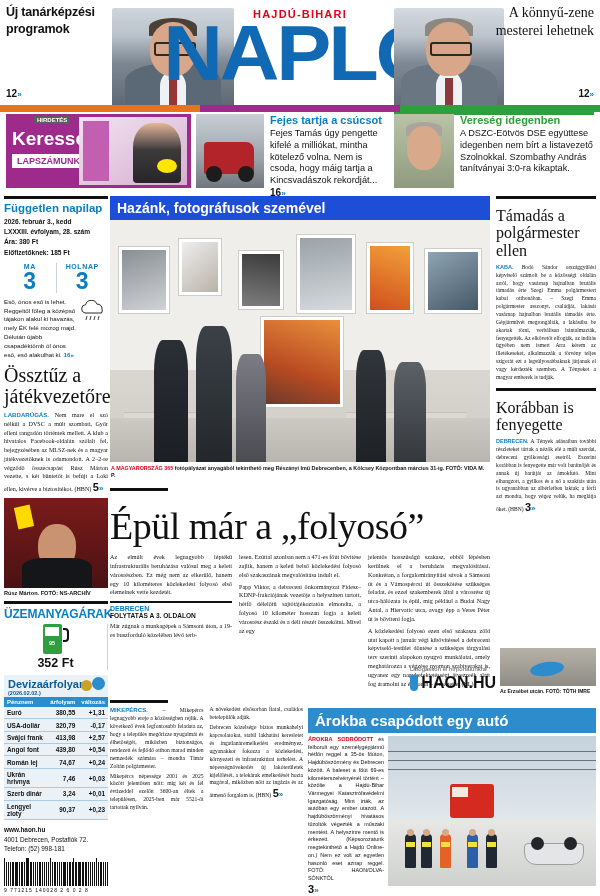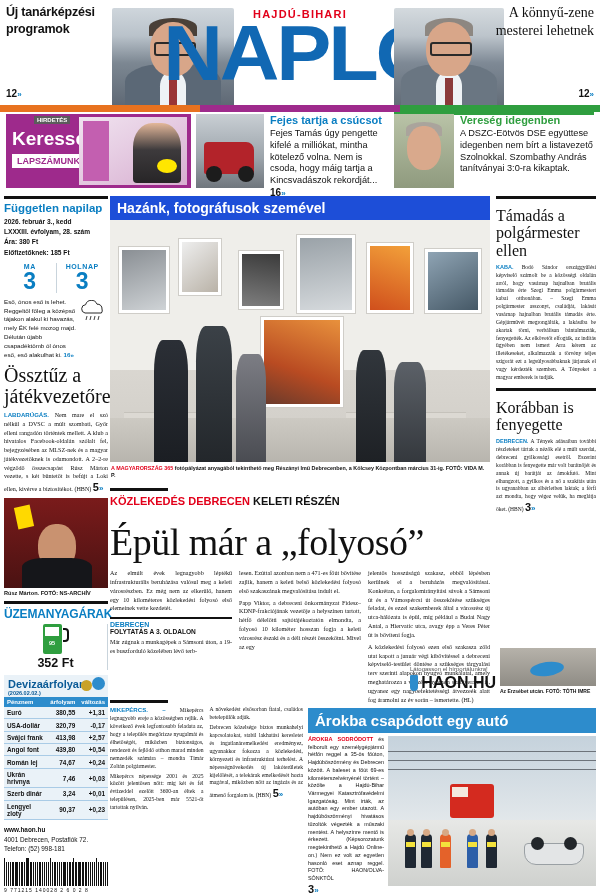--- a/index.html
+++ b/index.html
@@ -513,24 +513,20 @@
       <div class="visitor" style="left:246px;width:30px;height:112px;background:linear-gradient(180deg,#31363c,#1e2125)"></div>
       <div class="visitor" style="left:284px;width:32px;height:100px;background:linear-gradient(180deg,#5c6168,#34383d)"></div>
     </div>
 
     <div class="photocap">
       <span class="red">A MAGYARORSZÁG 365</span>
       <span>fotópályázat anyagából tekinthető meg Részányi Imű Debrecenben, a Kölcsey Központban március 31-ig. FOTÓ: VIDA M. P.</span>
     </div>
 
     <div class="kicker-line"></div>
-    <div class="kicker2">
-      <span class="red">KÖZLEKEDÉS DEBRECEN</span>
-      <span>KELETI RÉSZÉN</span>
-    </div>
     <h1 class="bighead">Épül már a „folyosó”</h1>
 
     <div class="cols3">
       <div class="col3">
         <p class="lead-b">Az elmúlt évek legnagyobb léptékű infrastrukturális beruházása valósul meg a keleti városrészben. Ez még nem az elkerülő, hanem egy 10 kilométeres közlekedési folyosó első elemeinek vette kezdetét.</p>
         <div class="subrule"></div>
         <div class="sub-kick">DEBRECEN</div>
         <div class="sub-k2">FOLYTATÁS A 3. OLDALON</div>
         <p>Már zúgnak a munkagépek a Sámsoni úton, a 19-es buszforduló közelében lévő terb-</p>
       </div>

